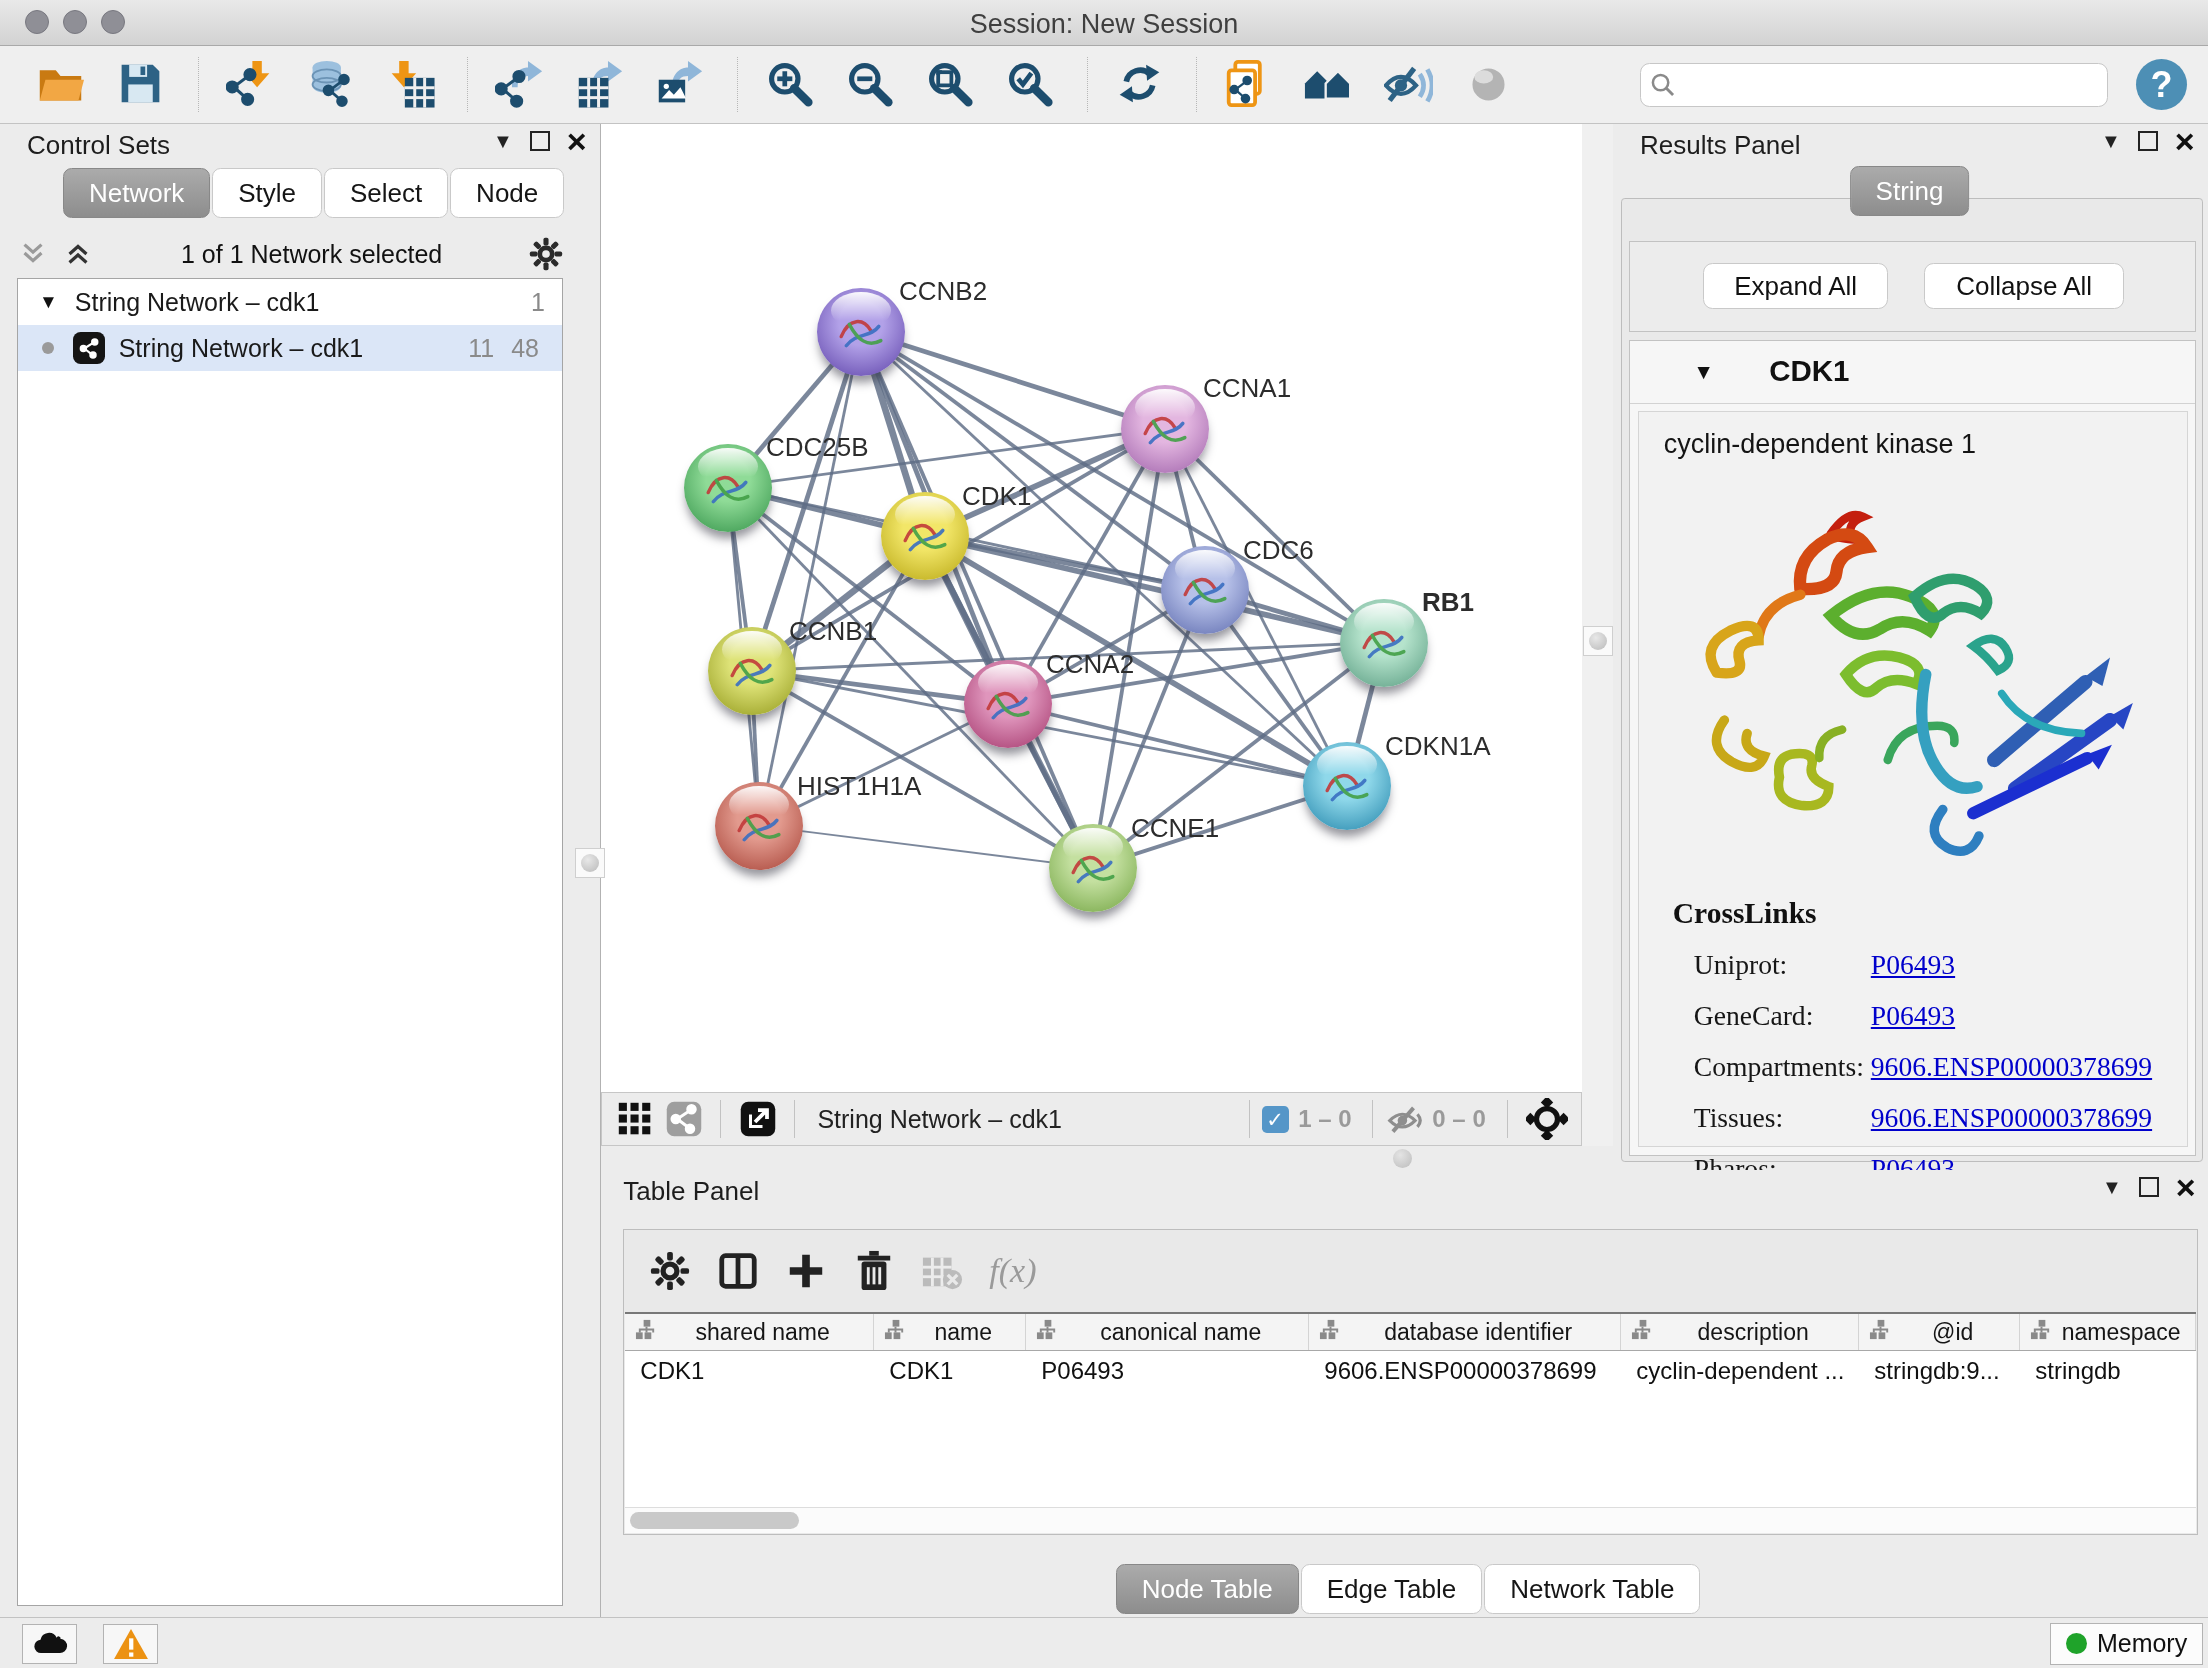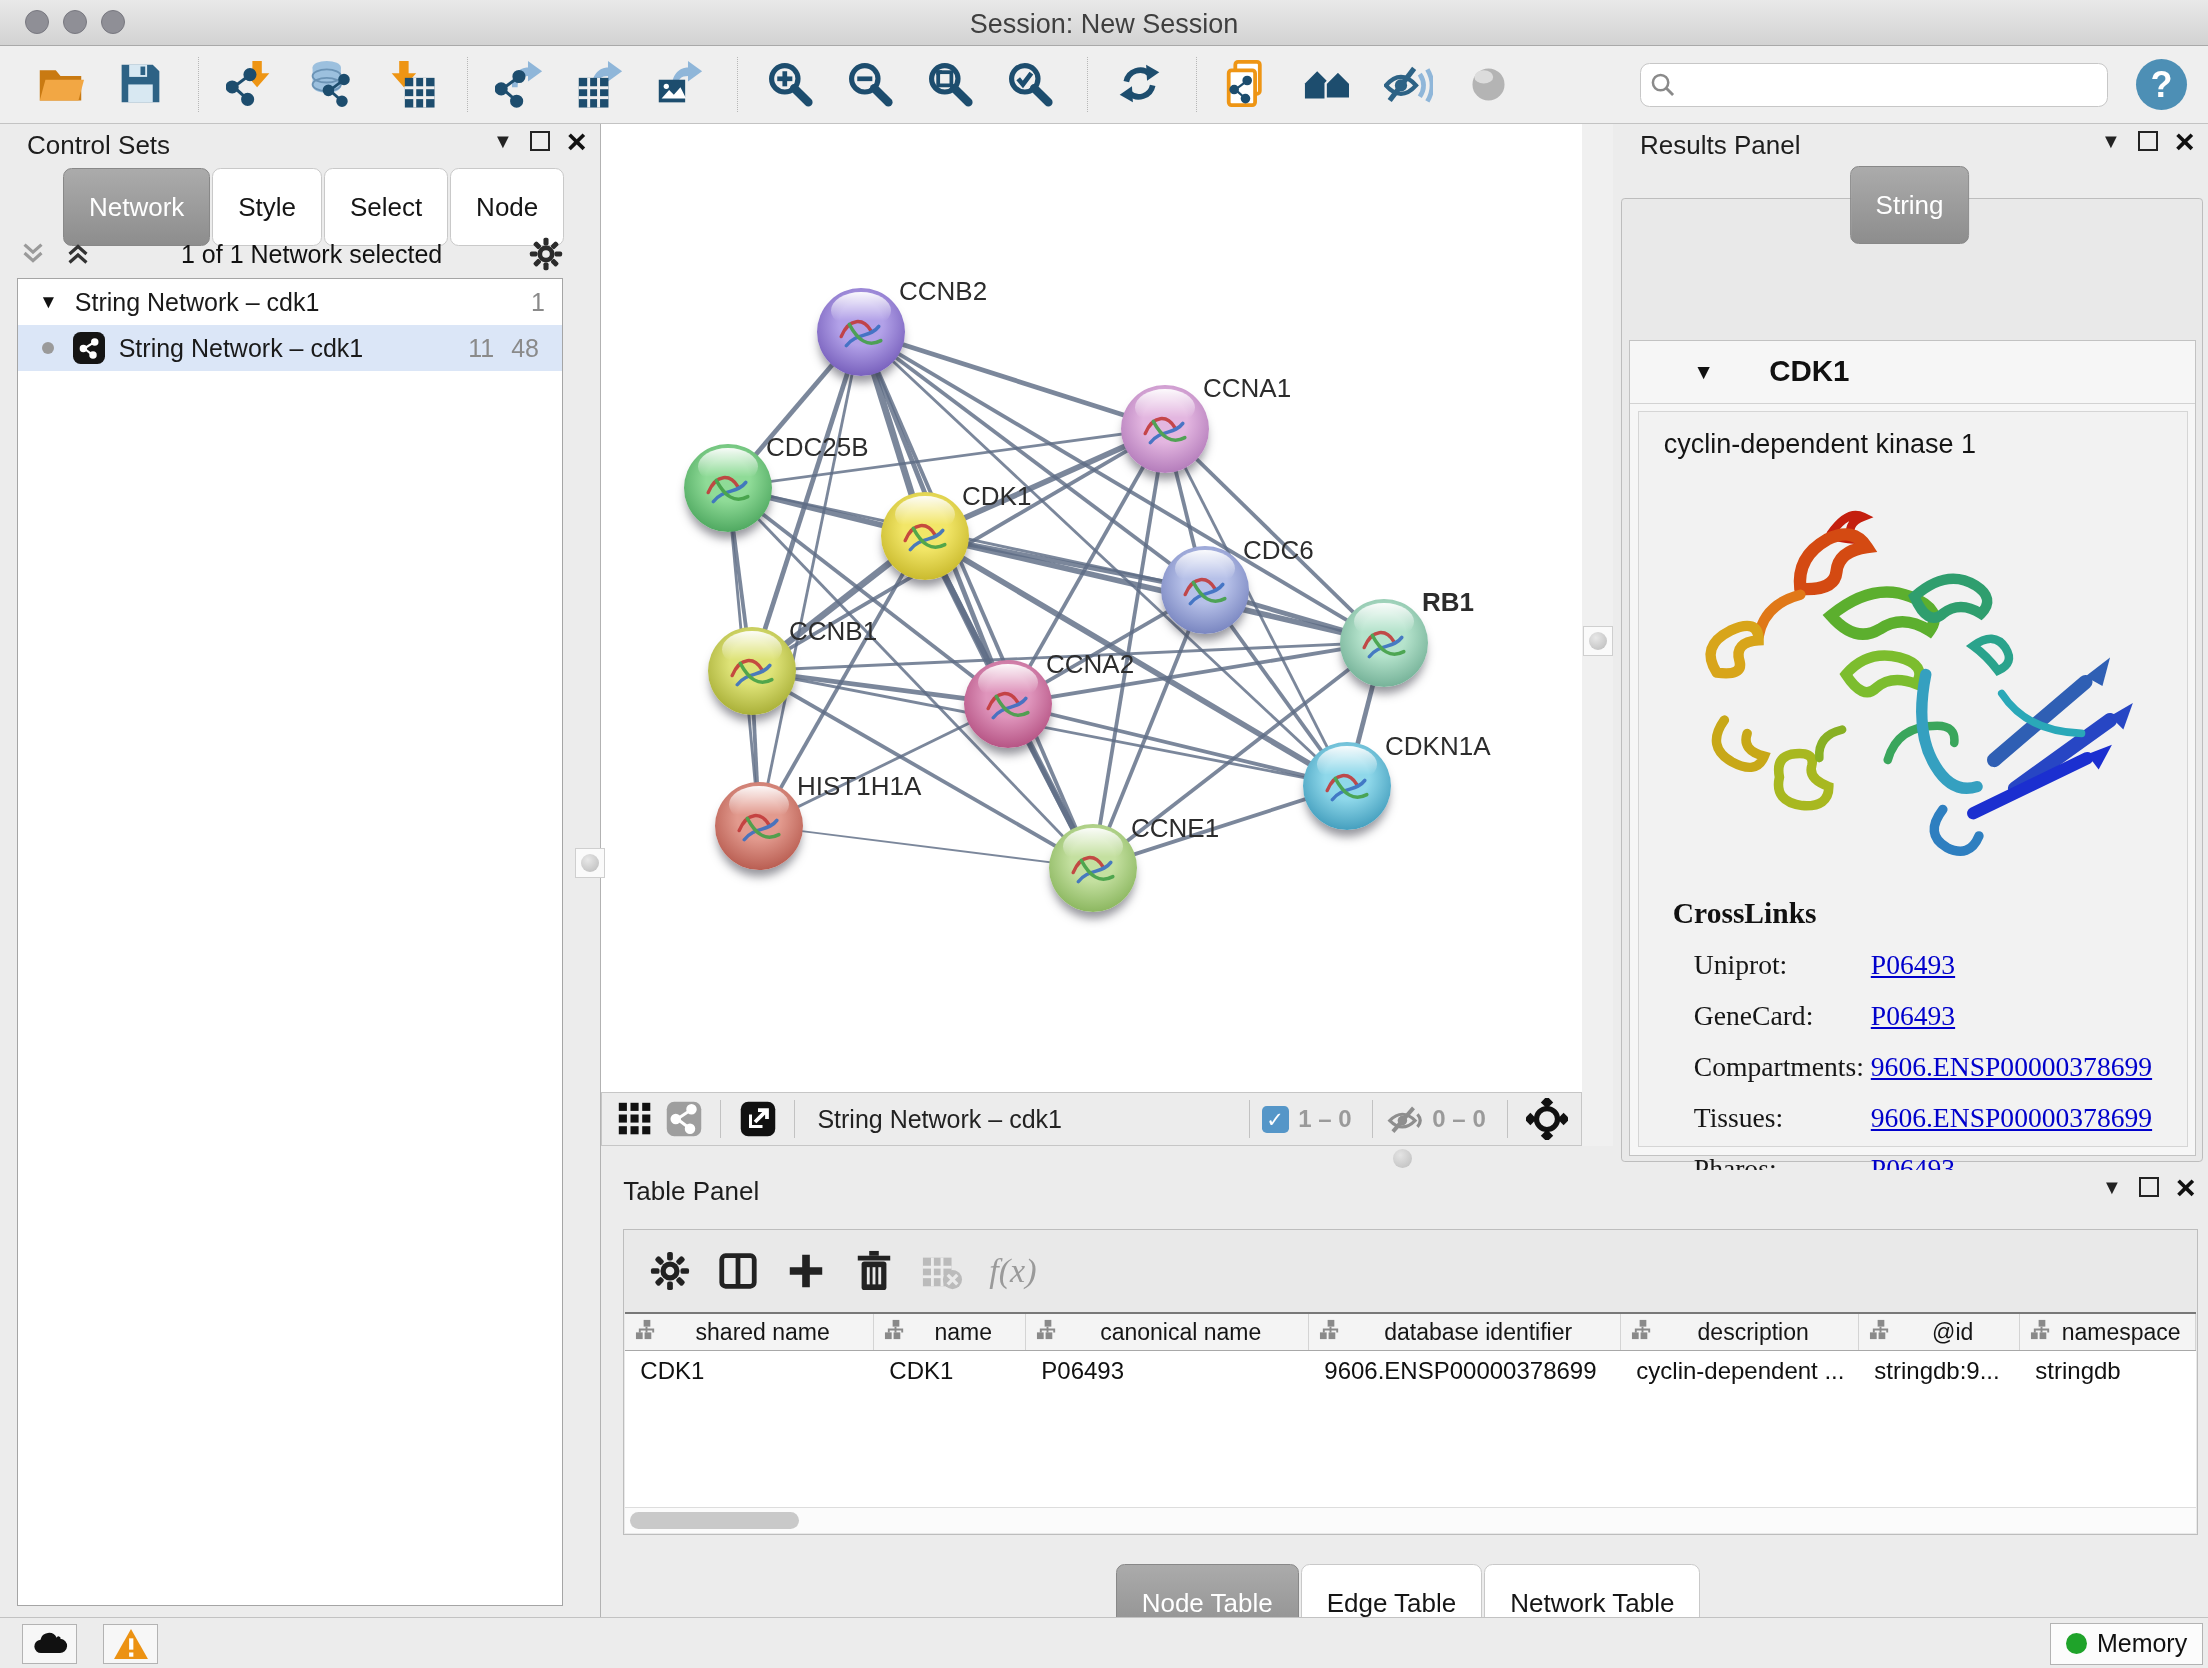--- a/index.html
+++ b/index.html
@@ -25,21 +25,21 @@
   .helpbtn{width:51px;height:51px;margin-left:28.5px;border:none;border-radius:50%;background:#4d8fb5;
     color:#fff;font-size:36px;font-weight:bold;line-height:51px;text-align:center;padding:0;cursor:pointer;}
   
   .panel-head{position:absolute;left:0;top:0;width:100%;height:38px;}
   .panel-title{position:absolute;left:27px;top:5.7px;font-size:26px;color:#1d1d1d;}
   .ph-icons{position:absolute;right:13.3px;top:5.7px;display:flex;align-items:center;gap:17px;}
   .ph-tri{font-size:20px;color:#222;}
   .ph-flo{width:16px;height:16px;border:2.9px solid #222;display:inline-block;}
   .ph-clo{font-size:34px;font-weight:bold;color:#111;line-height:23px;}
   
-  .tab{display:inline-block;height:44px;line-height:44px;padding:16px 25px;background:#fff;
+  .tab{display:inline-block;height:44px;line-height:44px;padding:2px 25px;background:#fff;
     border:1px solid #c9c9c9;border-radius:8.6px;font-size:26px;color:#151515;margin-right:1.9px;cursor:pointer;}
   .tab.active{background:linear-gradient(#ababab,#8d8d8d);color:#fff;border-color:#888;}
   
   .cp{position:absolute;left:0;top:124px;width:601px;height:1493px;background:#ececec;
     border-right:1px solid #b2b2b2;box-sizing:border-box;}
   .cp-tabs{position:absolute;left:63px;top:44px;}
   .cp-bar{position:absolute;left:17px;top:108px;width:546px;height:44px;display:flex;align-items:center;}
   .cp-bar .status{flex:1;text-align:center;font-size:25px;color:#111;}
   .cp-box{position:absolute;left:17px;top:154px;width:546px;height:1328px;background:#fff;
     border:1px solid #a5a5a5;box-sizing:border-box;}
@@ -607,20 +607,24 @@
     <span class="ph-icons">
       <span class="ph-tri">▼</span>
       <span class="ph-flo"></span>
       <span class="ph-clo">×</span>
     </span>
   </div>
   <div class="rp-tab">
     <span class="tab active">String</span>
   </div>
   <div class="rp-outer">
+    <div class="rp-expbox">
+      <button class="rp-btn" style="left:73px;top:21px;width:185px">Expand All</button>
+      <button class="rp-btn" style="left:294px;top:21px;width:200px">Collapse All</button>
+    </div>
     <div class="rp-section">
       <div class="rp-gene-head">
         <span class="rp-gene-tri">▼</span>
         <span class="rp-gene">CDK1</span>
       </div>
       <div class="rp-content">
         <div class="rp-desc">cyclin-dependent kinase 1</div>
         <svg class="protein" width="447" height="399" viewBox="0 0 470 420">
           <g fill="none" stroke-linecap="round">
             <path d="M150 62 q18 -26 34 -18 q-20 8 -10 24 q-22 -2 -24 -6" stroke="#c41f0e" stroke-width="9"></path>

